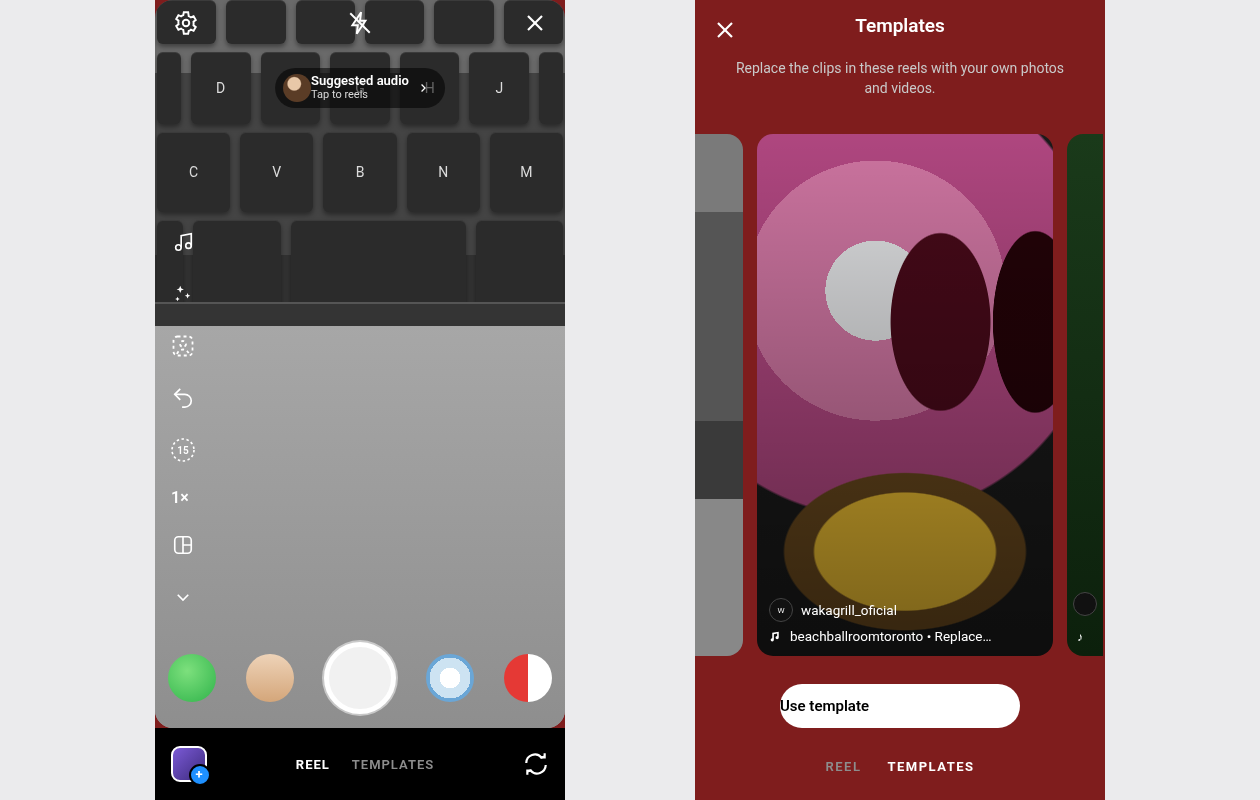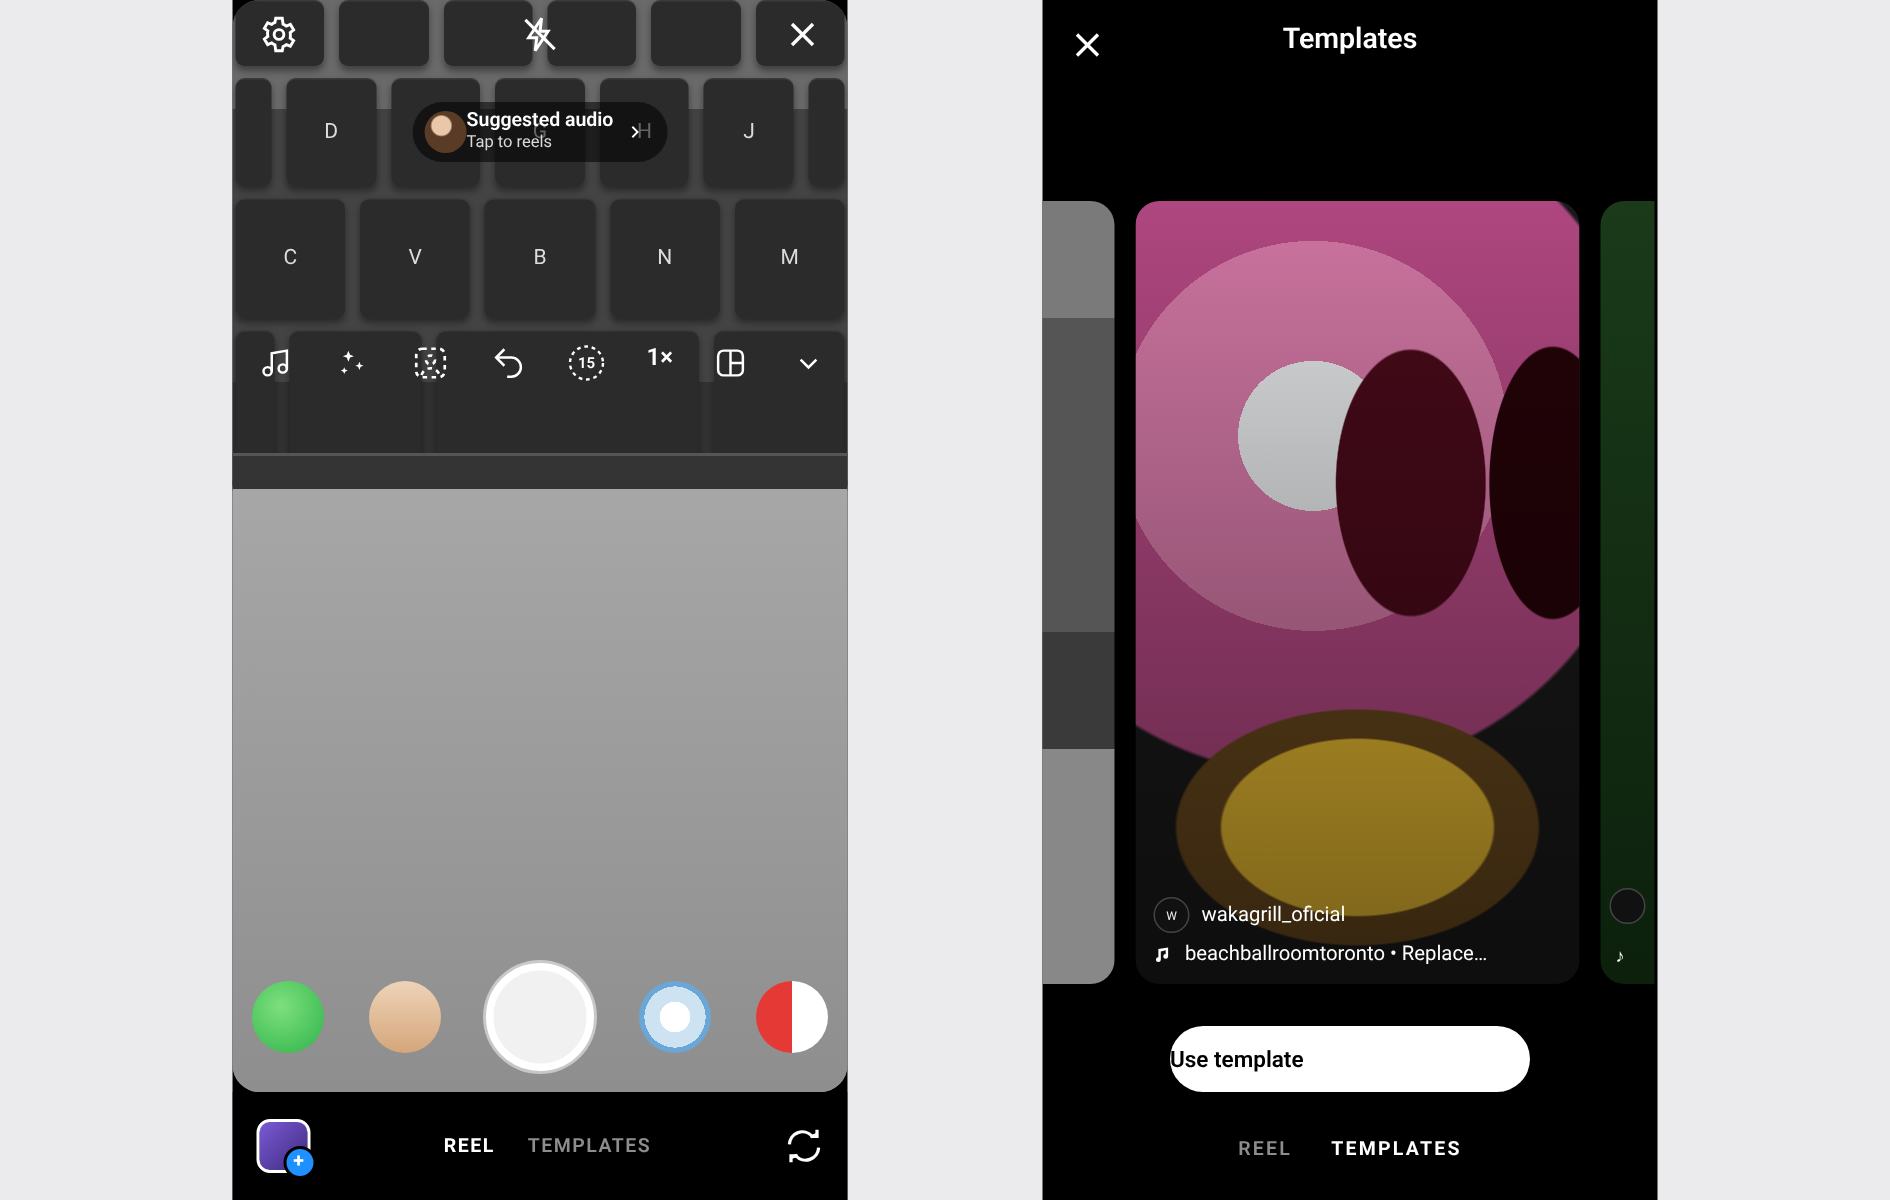--- a/index.html
+++ b/index.html
@@ -10,21 +10,21 @@
     font-family: -apple-system, BlinkMacSystemFont, "Segoe UI", Roboto, Helvetica, Arial, sans-serif;
     display: flex;
     justify-content: center;
     align-items: flex-start;
     gap: 130px;
     padding-top: 0;
   }
   .phone {
     width: 410px;
     height: 800px;
-    background: #000000;
+    background: #7f1d1d;
     border-radius: 0;
     position: relative;
     overflow: hidden;
   }
   
   .camera-viewport {
     position: absolute;
     top: 0; left: 0; right: 0;
     height: 728px;
     border-radius: 18px;
@@ -81,21 +81,21 @@
   .pill .avatar {
     width: 28px; height: 28px; border-radius: 50%;
     background: radial-gradient(circle at 40% 35%, #e8c8a8 25%, #5a3c26 30% 100%);
   }
   .pill .txt { line-height: 1.15; }
   .pill .t1 { font-size: 13px; font-weight: 600;}
   .pill .t2 { font-size: 11px; color: #d9d9d9;}
   
   .toolrail {
     position: absolute; left: 14px; top: 228px;
-    display: flex; gap: 24px;
+    display: flex; flex-direction: column; gap: 24px;
     color: #fff;
   }
   .toolrail .titem { width: 28px; height: 28px; display:flex;align-items:center;justify-content:center;}
   .toolrail .txtitem { font-size: 16px; font-weight: 600; padding-left:2px;}
   
   .effects {
     position: absolute; left: 0; right: 0; bottom: 14px;
     display: flex; justify-content: center; align-items: center; gap: 30px;
   }
   .eff {
@@ -363,20 +363,21 @@
 <div class="phone">
   <div class="s2-top">
     <span class="s2-close">
       <svg width="24" height="24" viewBox="0 0 24 24" fill="none" stroke="#fff" stroke-width="2.2">
           <line x1="5" y1="5" x2="19" y2="19"></line>
           <line x1="19" y1="5" x2="5" y2="19"></line>
         </svg>
     </span>
     <div class="s2-title">Templates</div>
   </div>
+  <div class="s2-sub">Replace the clips in these reels with your own photos and videos.</div>
 
   <div class="carousel">
     <div class="card peek-left"></div>
     <div class="card main">
       <div class="meta">
         <div class="row">
           <div class="badge">W</div>
           <span>wakagrill_oficial</span>
         </div>
         <div class="row">

